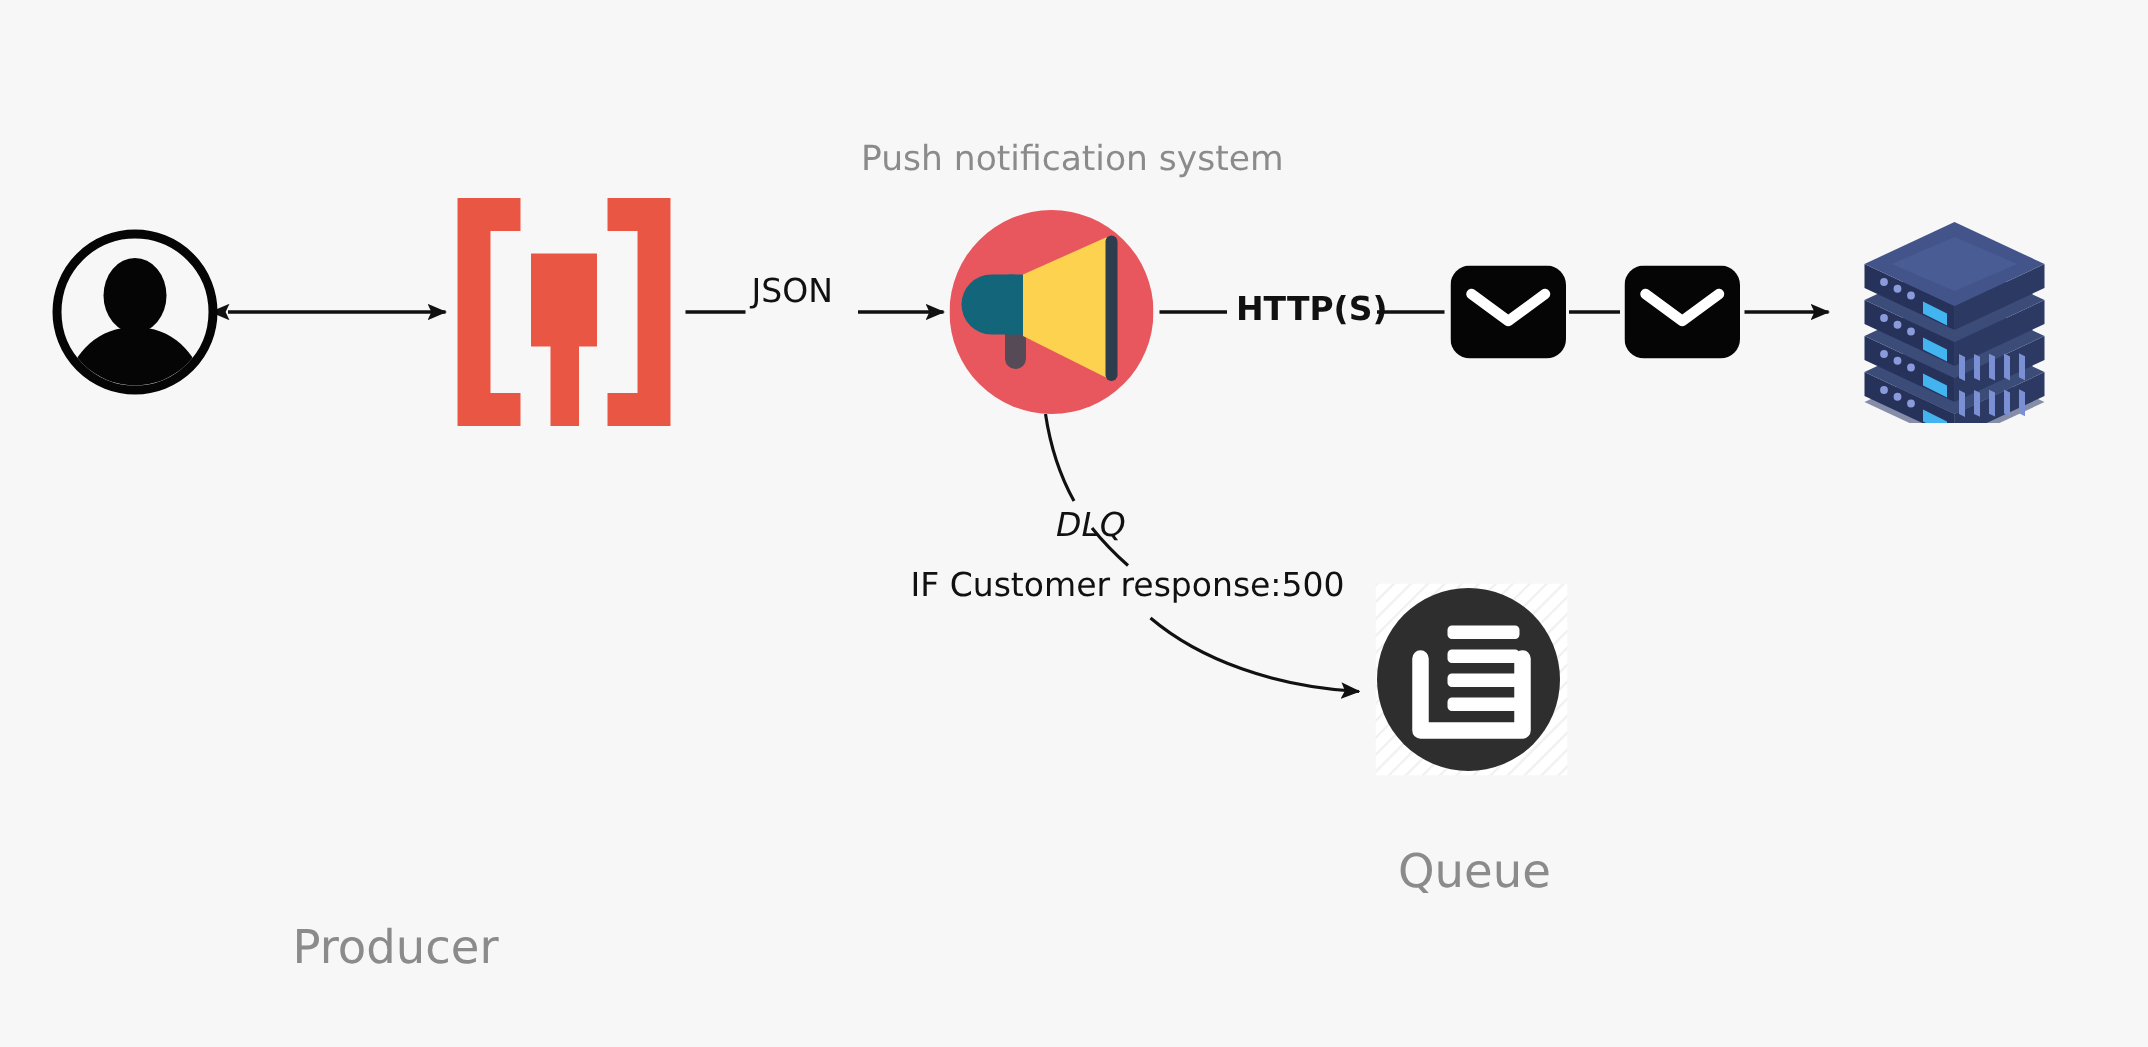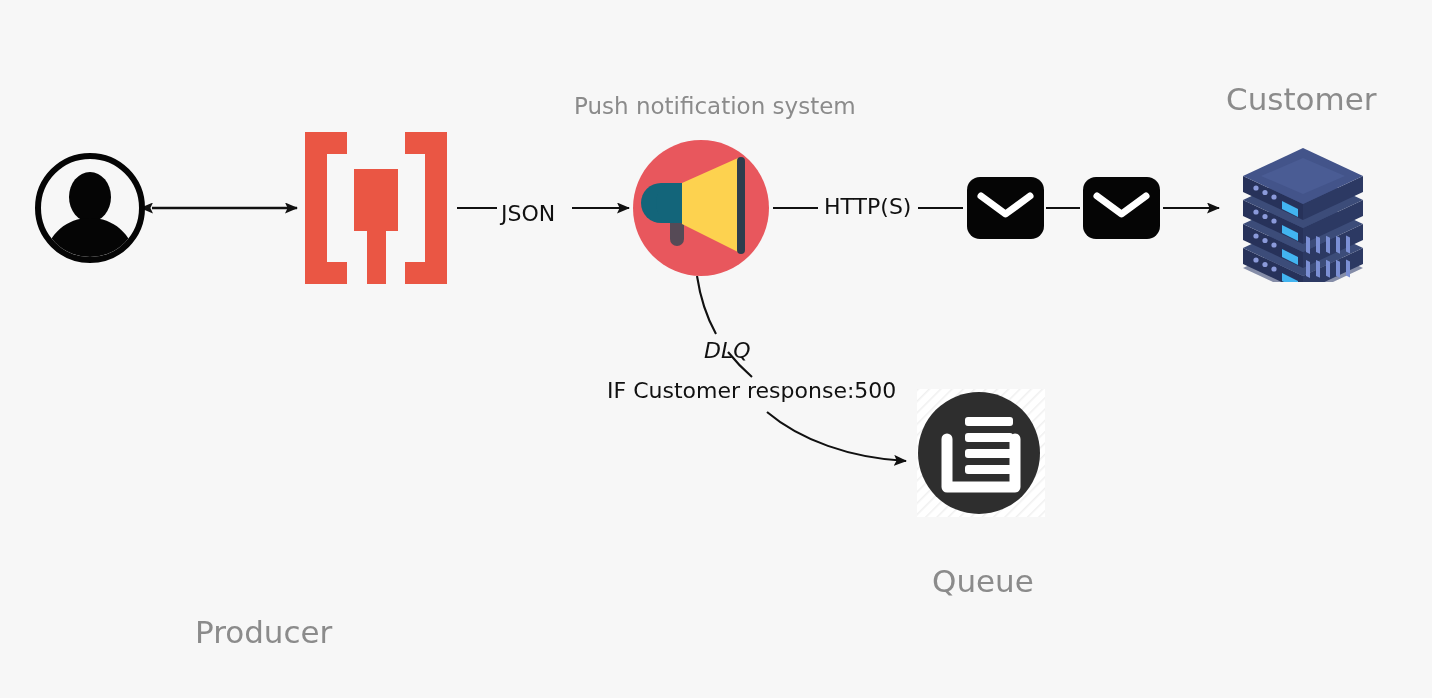--- a/index.html
+++ b/index.html
@@ -97,22 +97,22 @@
     left: 917px;
     top: 389px;
     width: 128px;
     height: 128px;
   }
 
   #label-push { left: 574px; top: 95px; }
   #label-customer { left: 1226px; top: 84px; }
   #label-producer { left: 195px; top: 617px; }
   #label-queue { left: 932px; top: 526px; margin-top: 40px; }
-  #label-json { left: 501px; top: 203px; text-align: center; }
-  #label-https { left: 824px; top: 196px; }
+  #label-json { left: 501px; top: 184px; text-align: center; }
+  #label-https { left: 824px; top: 196px; font-weight: bold; }
   #label-dlq { left: 704px; top: 340px; font-style: italic; }
   #label-ifcond { left: 607px; top: 380px; }
 </style>
 </head>
 <body>
 
 <div class="canvas">
 
   <svg class="layer" viewBox="0 0 1432 698" width="1432" height="698" xmlns="http://www.w3.org/2000/svg">
     <defs>
@@ -297,21 +297,20 @@
         <rect x="48" y="44" width="48" height="9" rx="3"></rect>
         <rect x="48" y="60" width="48" height="9" rx="3"></rect>
         <rect x="48" y="76" width="48" height="9" rx="3"></rect>
       </g>
       <path d="M30,50 L30,98 L98,98 L98,50" fill="none" stroke="#ffffff" stroke-width="11" stroke-linecap="round" stroke-linejoin="round"></path>
     </svg>
   </div>
 
   <div class="label label-mid label-muted" id="label-push">Push notification system</div>
 
-  <div class="label label-big label-muted" id="label-customer">Customer</div>
 
   <div class="label label-big label-muted" id="label-producer">Producer</div>
 
   <div class="label label-big label-muted" id="label-queue">Queue</div>
 
   <div class="label label-edge" id="label-json">JSON</div>
 
   <div class="label label-edge" id="label-https">HTTP(S)</div>
 
   <div class="label label-edge" id="label-dlq">DLQ</div>

